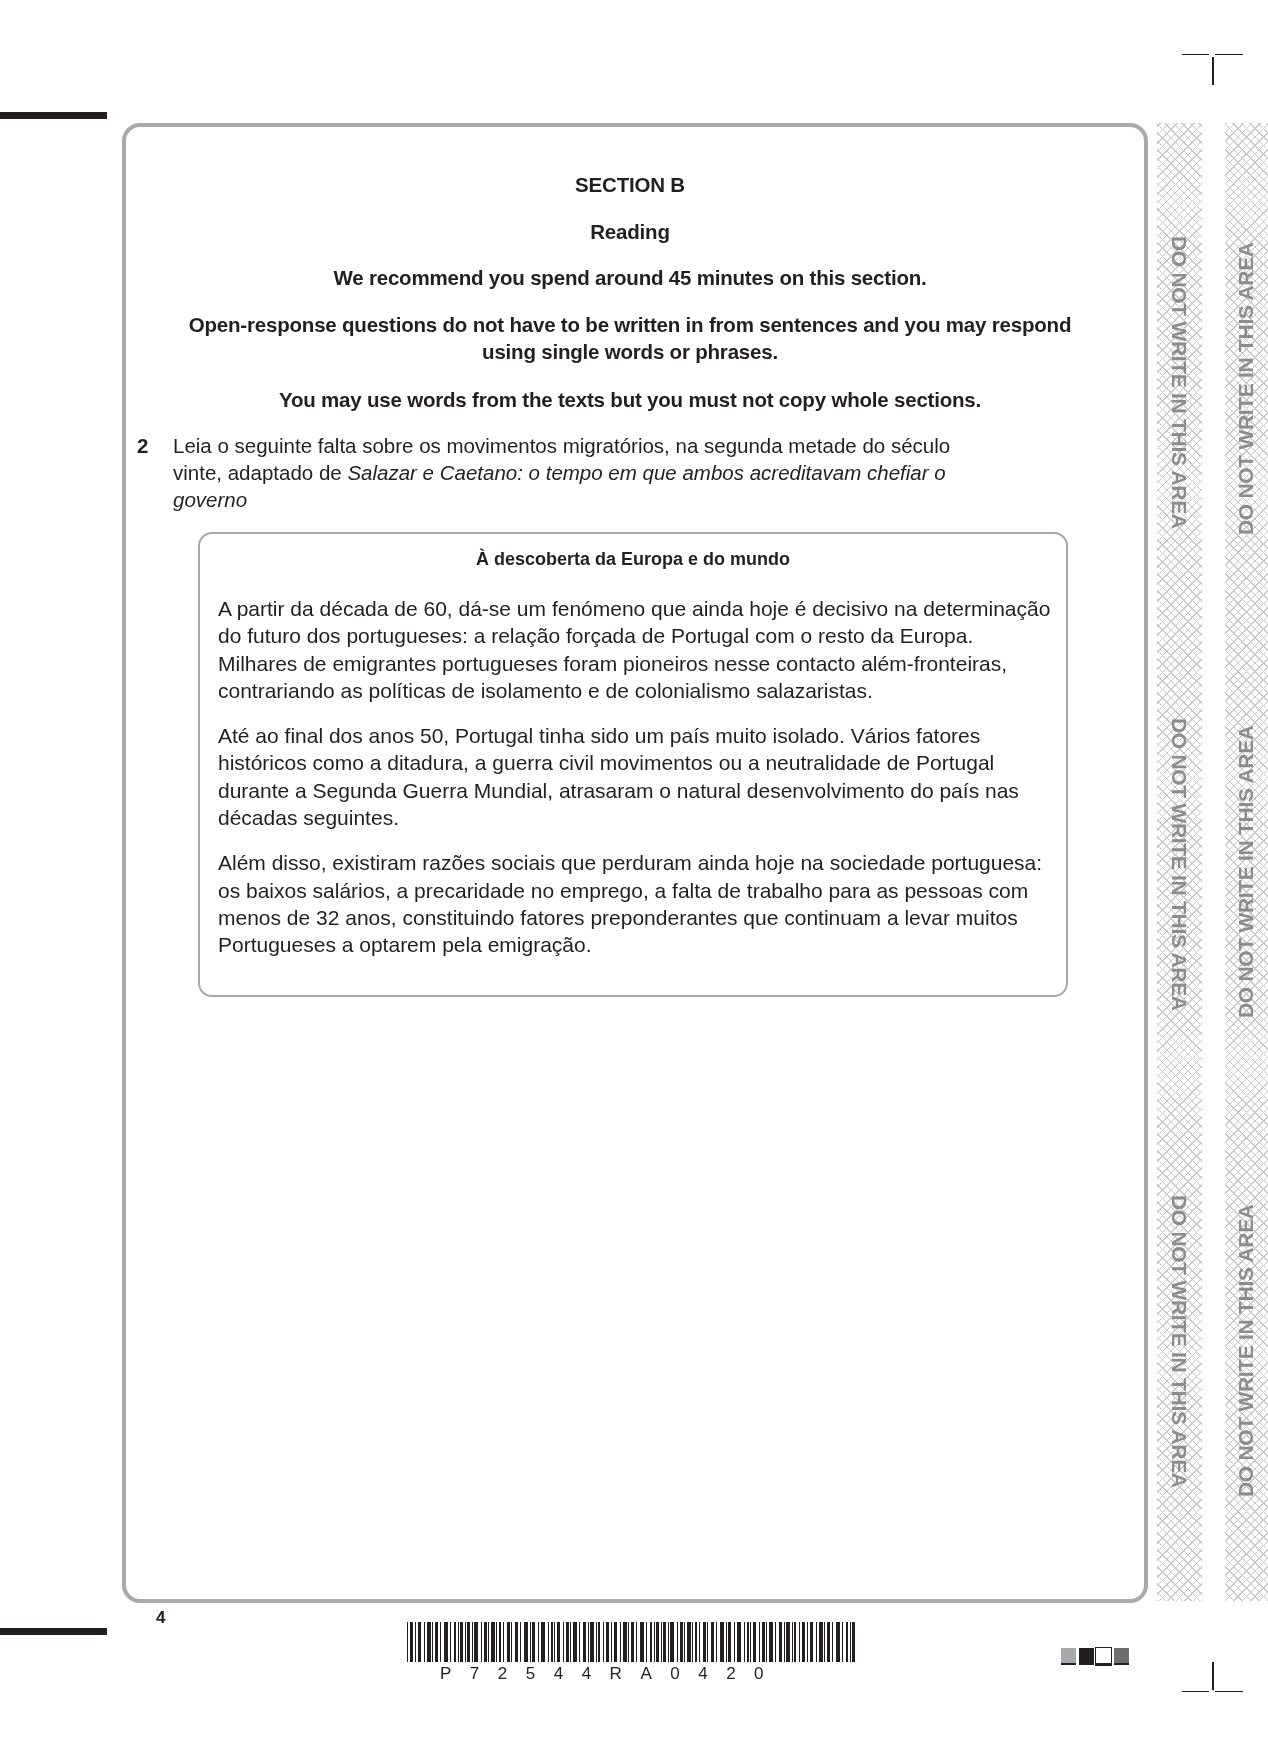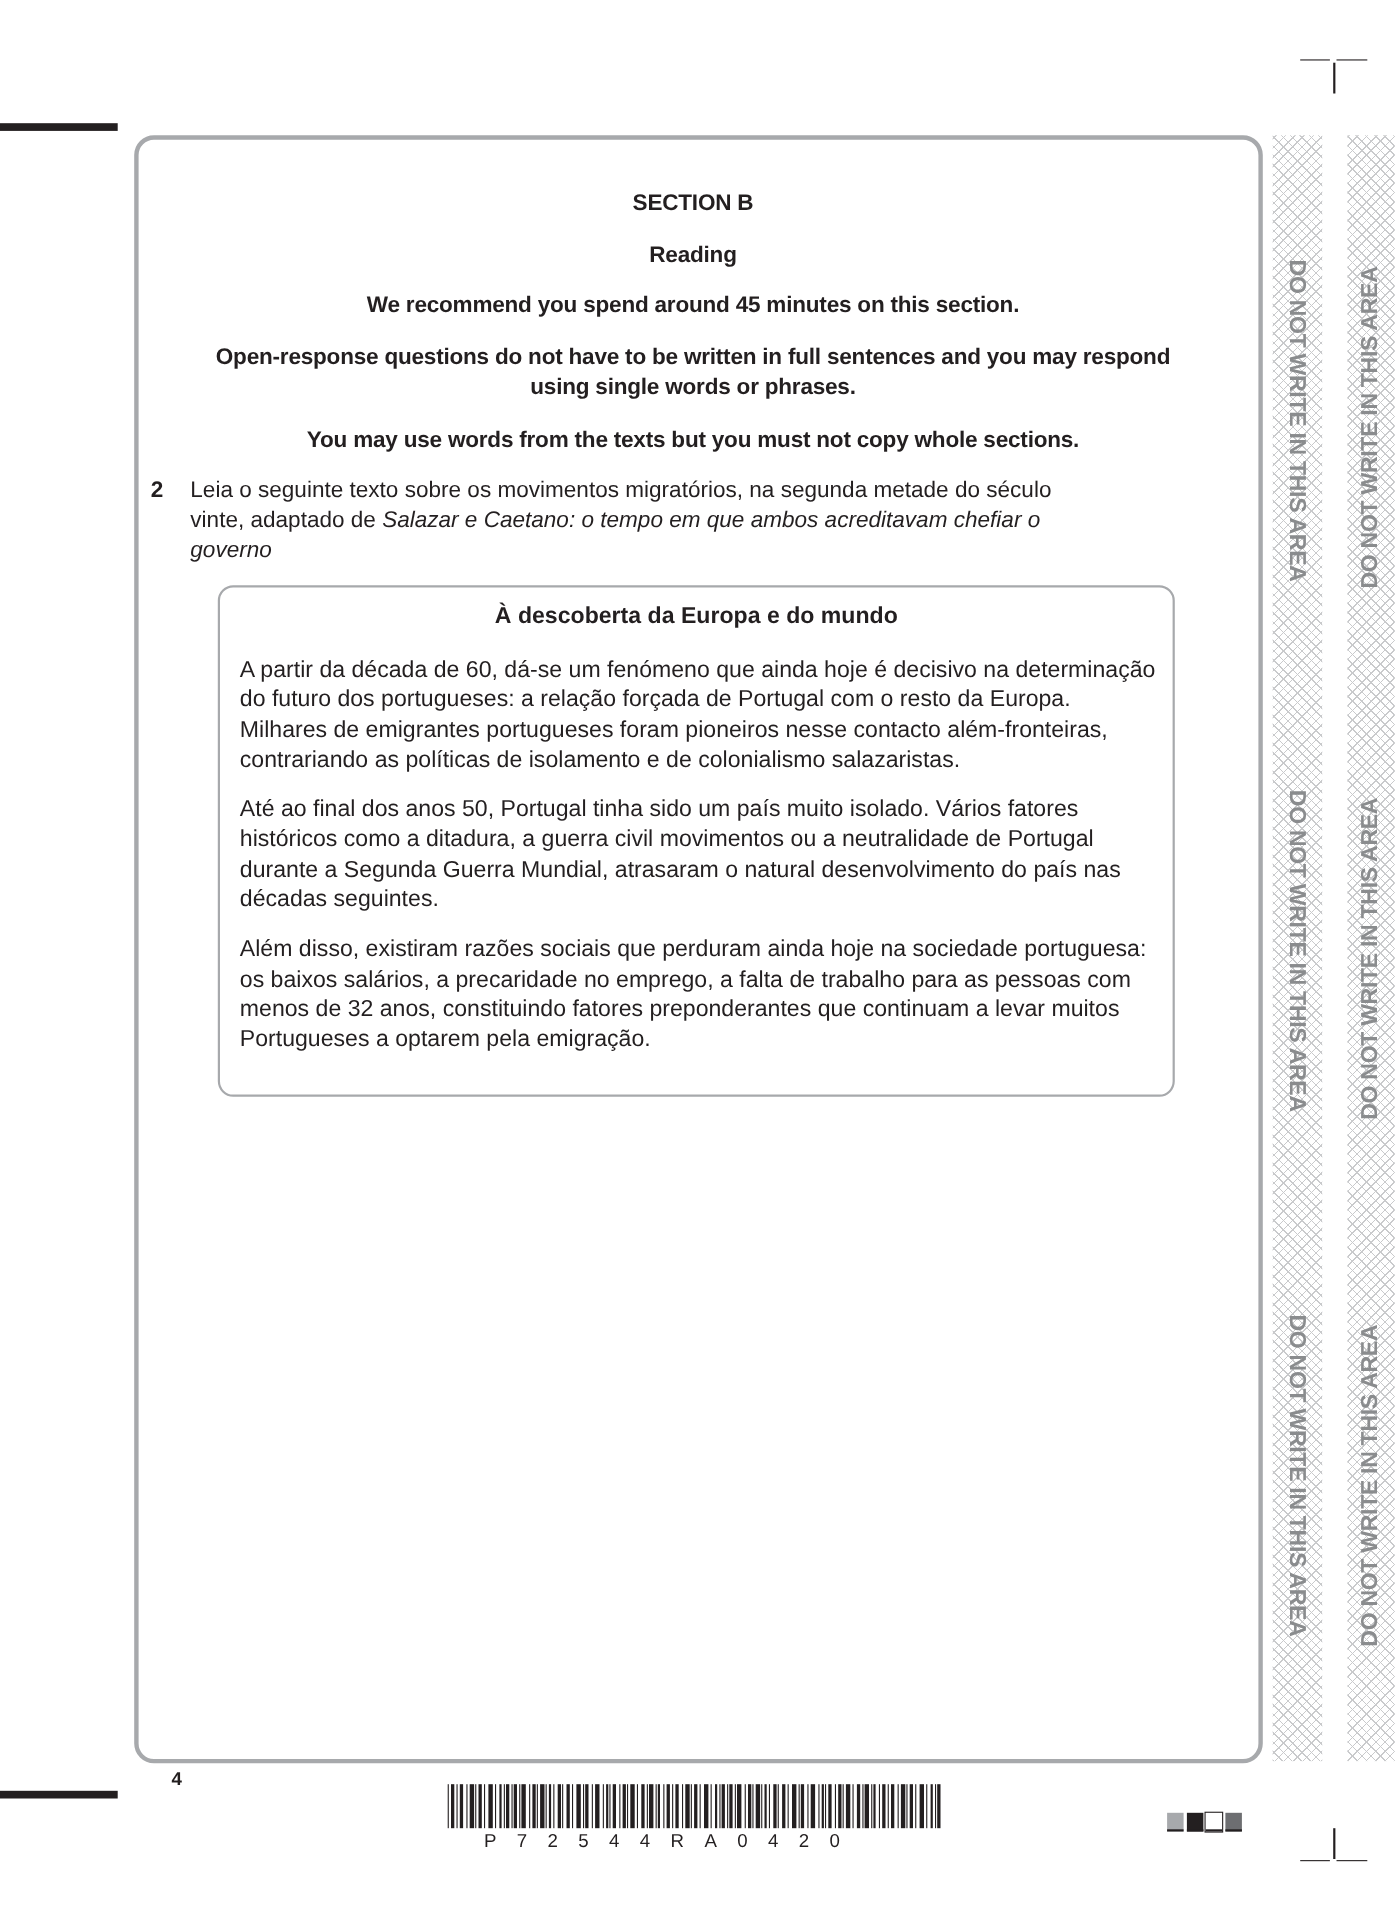--- a/index.html
+++ b/index.html
@@ -19,21 +19,21 @@
                  font-weight: bold; font-size: 20.5px; line-height: 27px; letter-spacing: -0.2px; }
 
   .question { position: absolute; left: 137px; top: 432px; width: 900px; font-size: 20.5px; line-height: 27px; }
   .question .qnum { position: absolute; left: 0; top: 0; font-weight: bold; }
   .question .qtext { position: absolute; left: 36px; top: 0; width: 820px; }
   .question .qtext i { font-style: italic; }
 
   .passage { position: absolute; left: 198px; top: 532px; width: 866px; height: 461px;
              border: 2px solid #a7a9ac; border-radius: 14px; }
   .passage-title { position: absolute; left: 0; top: 12px; width: 100%; text-align: center;
-                   font-weight: bold; font-size: 21px; line-height: 27px; }
+                   font-weight: bold; font-size: 18px; line-height: 27px; }
   .passage-body { position: absolute; left: 18px; top: 61px; width: 835px;
                   font-size: 21px; line-height: 27.3px; }
   .passage-body p { margin: 0 0 18px 0; }
 
   
   .strip { position: absolute; top: 123px; height: 1478px;
            background-color: #ffffff;
            background-image:
              repeating-linear-gradient(45deg, #c9cacc 0 1px, transparent 1px 6px),
              repeating-linear-gradient(-45deg, #c9cacc 0 1px, transparent 1px 6px); }
@@ -67,27 +67,27 @@
 <div class="mark-v" style="left:1212px; top:1662px; height:28px;"></div>
 
 <div class="side-bar" style="top:112px;"></div>
 <div class="side-bar" style="top:1628px;"></div>
 
 <div class="frame"></div>
 
 <div class="center-line" style="top:171px;">SECTION B</div>
 <div class="center-line" style="top:218px;">Reading</div>
 <div class="center-line" style="top:264px;">We recommend you spend around 45 minutes on this section.</div>
-<div class="center-line" style="top:311px;">Open-response questions do not have to be written in full sentences and you may respond</div>
+<div class="center-line" style="top:311px;">Open-response questions do not have to be written in from sentences and you may respond</div>
 <div class="center-line" style="top:338px;">using single words or phrases.</div>
 <div class="center-line" style="top:386px;">You may use words from the texts but you must not copy whole sections.</div>
 
 <div class="question">
   <span class="qnum">2</span>
-  <div class="qtext"><span>Leia o seguinte texto sobre os movimentos migratórios, na segunda metade do século vinte, adaptado de </span><i>Salazar e Caetano: o tempo em que ambos acreditavam chefiar o governo</i></div>
+  <div class="qtext"><span>Leia o seguinte falta sobre os movimentos migratórios, na segunda metade do século vinte, adaptado de </span><i>Salazar e Caetano: o tempo em que ambos acreditavam chefiar o governo</i></div>
 </div>
 
 <div class="passage">
   <div class="passage-title">À descoberta da Europa e do mundo</div>
   <div class="passage-body">
     <p>A partir da década de 60, dá-se um fenómeno que ainda hoje é decisivo na determinação do futuro dos portugueses: a relação forçada de Portugal com o resto da Europa. Milhares de emigrantes portugueses foram pioneiros nesse contacto além-fronteiras, contrariando as políticas de isolamento e de colonialismo salazaristas.</p>
     <p>Até ao final dos anos 50, Portugal tinha sido um país muito isolado. Vários fatores históricos como a ditadura, a guerra civil movimentos ou a neutralidade de Portugal durante a Segunda Guerra Mundial, atrasaram o natural desenvolvimento do país nas décadas seguintes.</p>
     <p>Além disso, existiram razões sociais que perduram ainda hoje na sociedade portuguesa: os baixos salários, a precaridade no emprego, a falta de trabalho para as pessoas com menos de 32 anos, constituindo fatores preponderantes que continuam a levar muitos Portugueses a optarem pela emigração.</p>
   </div>
 </div>

